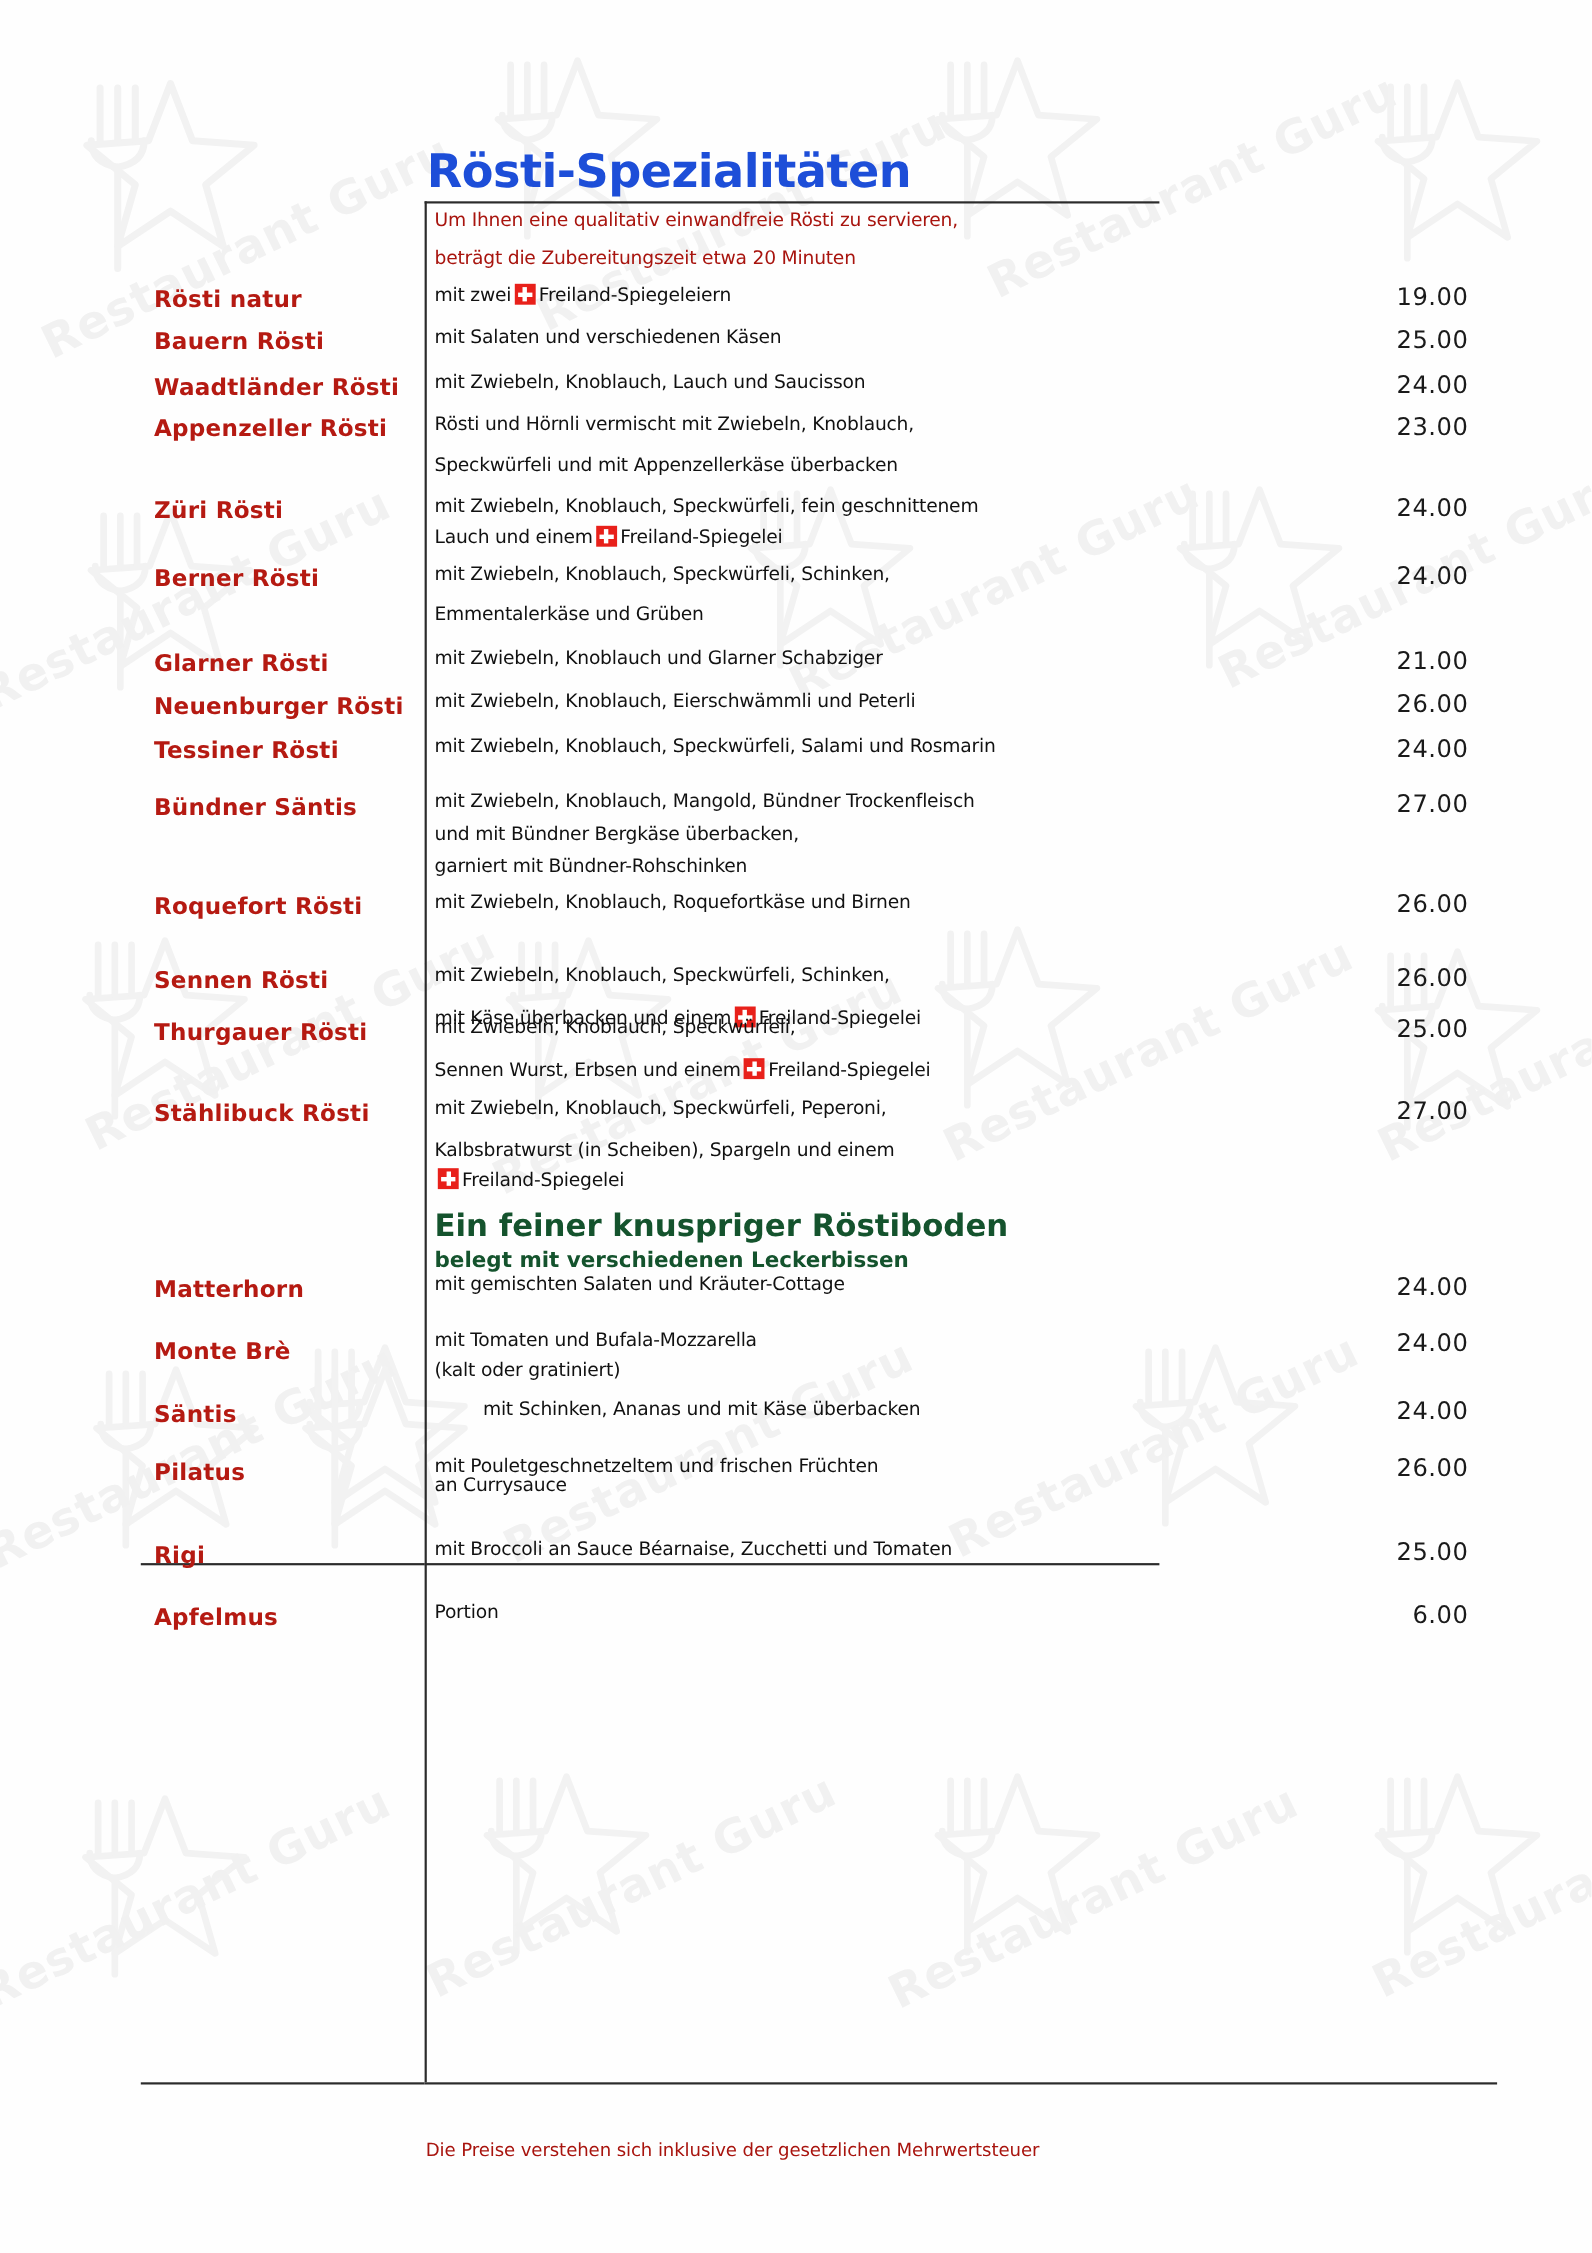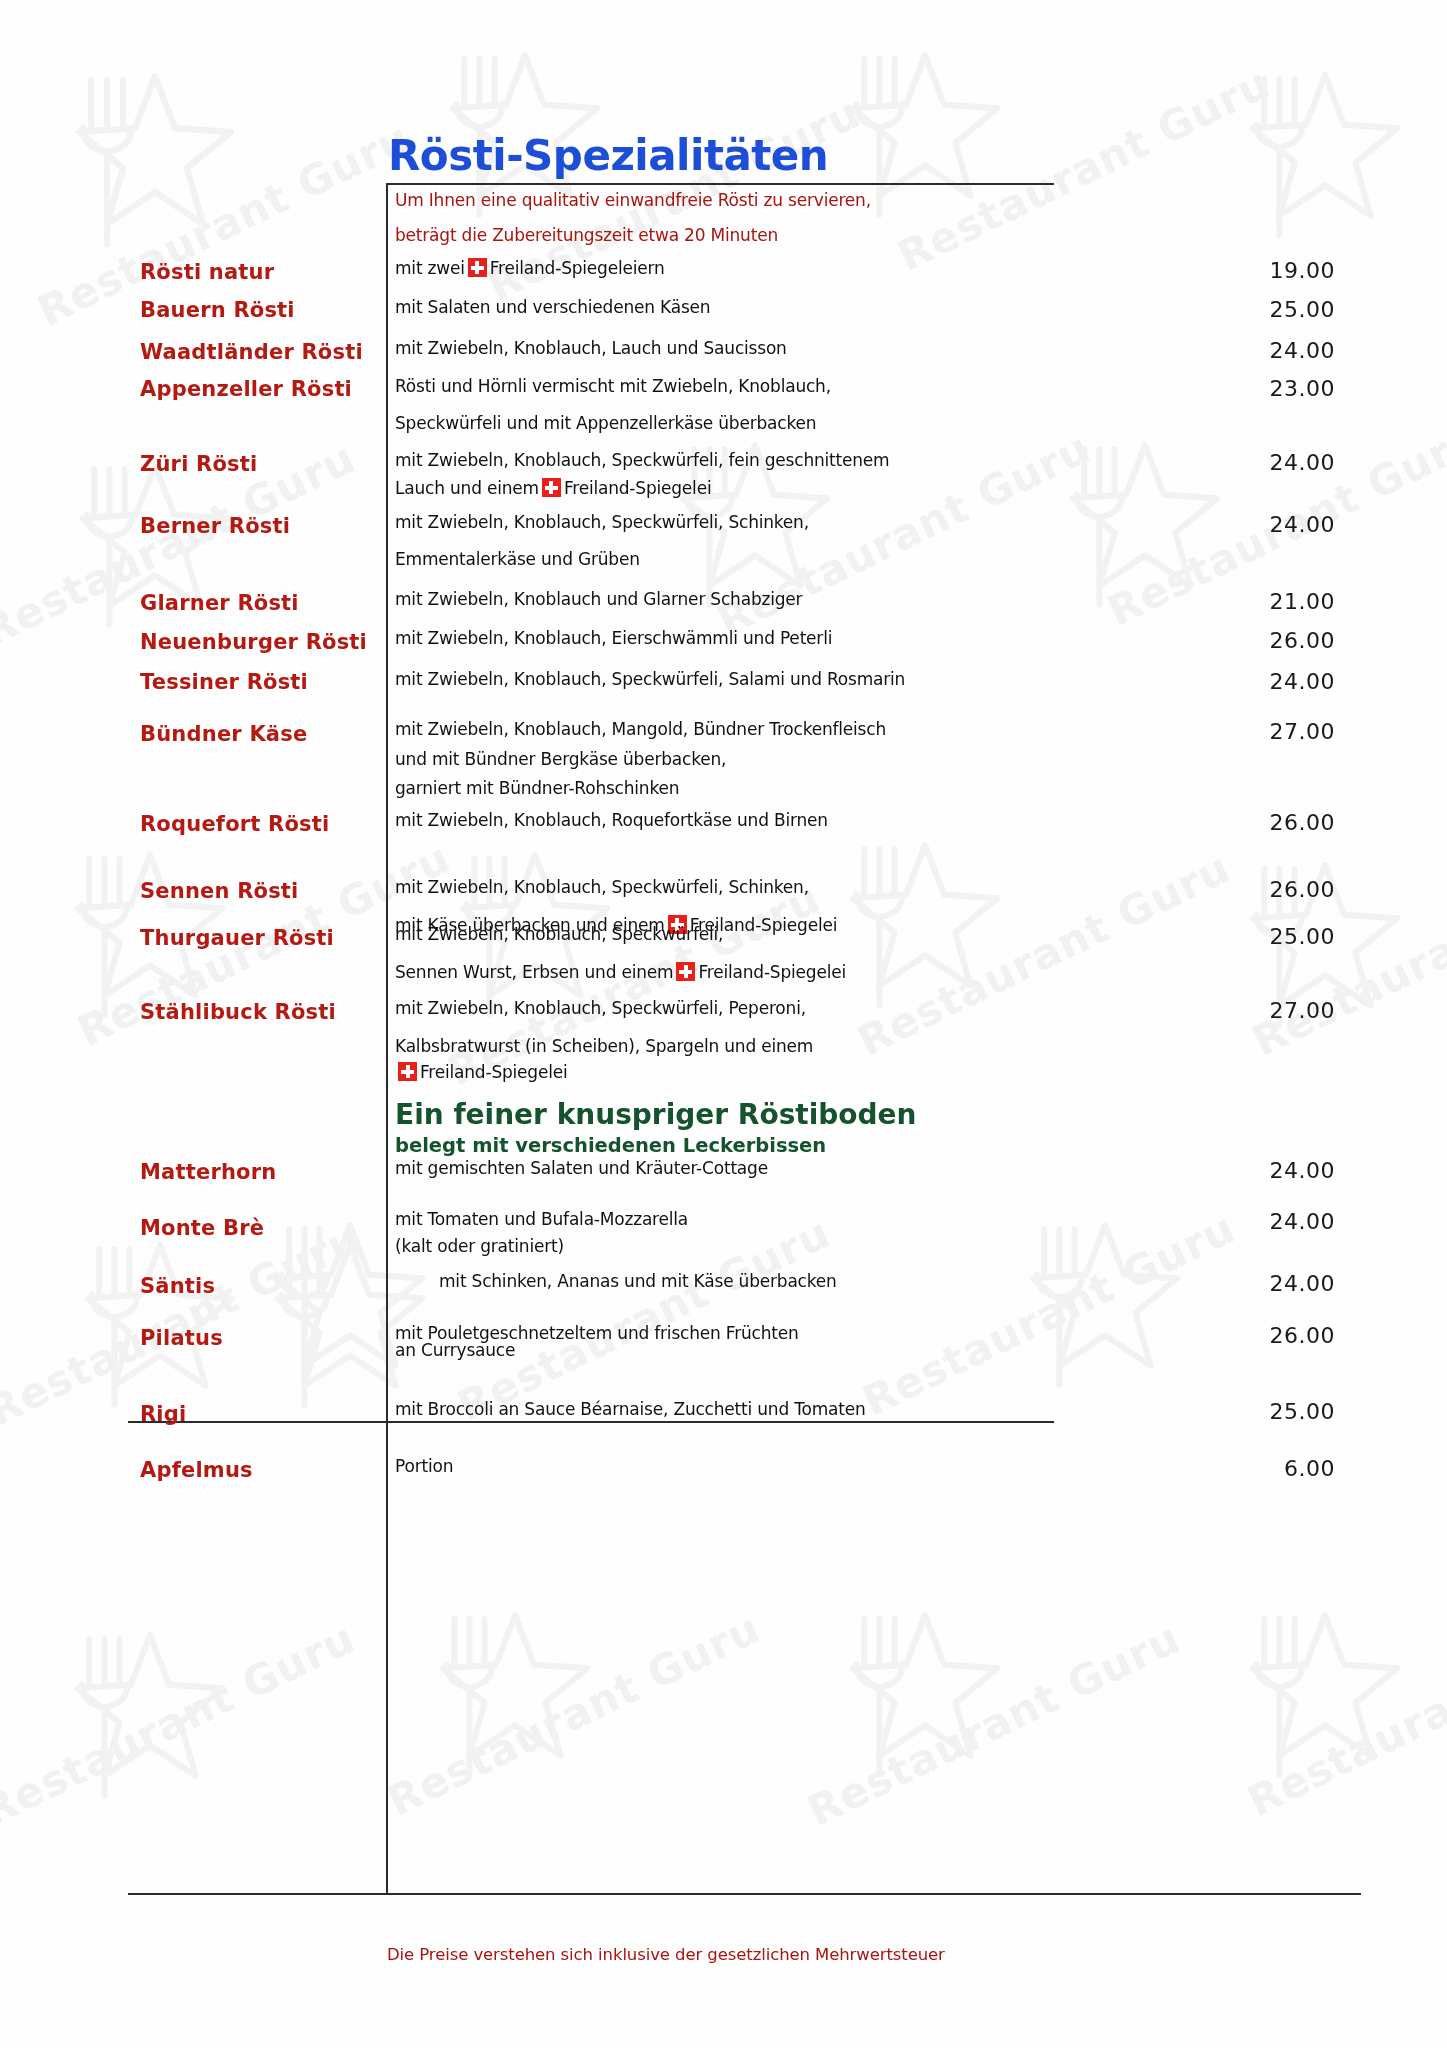--- a/index.html
+++ b/index.html
@@ -434,21 +434,21 @@
     <div class="price" style="top:589px;">21.00</div>
 
     <div class="name" style="top:630px;">Neuenburger Rösti</div>
     <div class="desc" style="top:628px;">mit Zwiebeln, Knoblauch, Eierschwämmli und Peterli</div>
     <div class="price" style="top:628px;">26.00</div>
 
     <div class="name" style="top:670px;">Tessiner Rösti</div>
     <div class="desc" style="top:669px;">mit Zwiebeln, Knoblauch, Speckwürfeli, Salami und Rosmarin</div>
     <div class="price" style="top:669px;">24.00</div>
 
-    <div class="name" style="top:722px;">Bündner Käse</div>
+    <div class="name" style="top:722px;">Bündner Säntis</div>
     <div class="desc" style="top:719px;">mit Zwiebeln, Knoblauch, Mangold, Bündner Trockenfleisch</div>
     <div class="desc" style="top:749px;">und mit Bündner Bergkäse überbacken,</div>
     <div class="desc" style="top:778px;">garniert mit Bündner-Rohschinken</div>
     <div class="price" style="top:719px;">27.00</div>
 
     <div class="name" style="top:812px;">Roquefort Rösti</div>
     <div class="desc" style="top:810px;">mit Zwiebeln, Knoblauch, Roquefortkäse und Birnen</div>
     <div class="price" style="top:810px;">26.00</div>
 
     <div class="name" style="top:879px;">Sennen Rösti</div>

